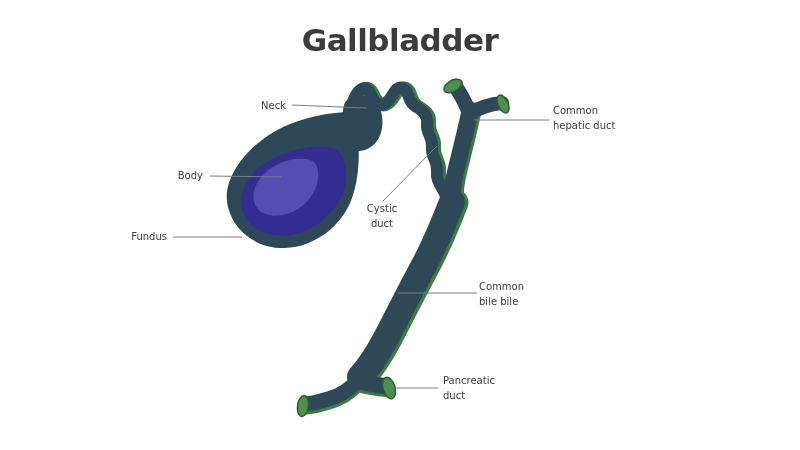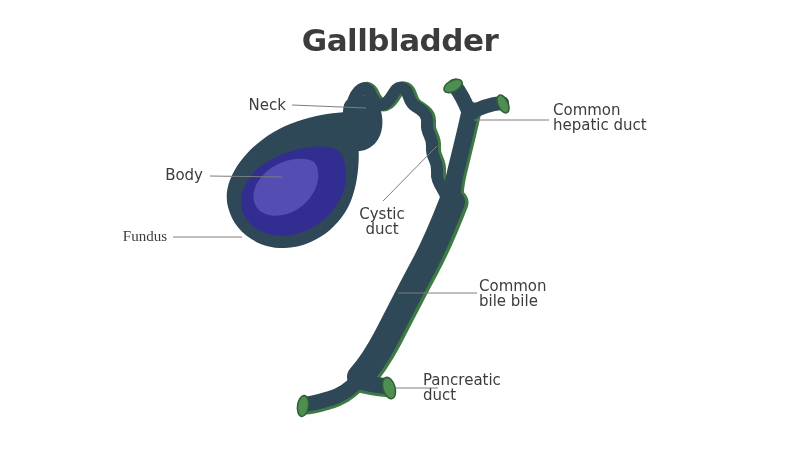--- a/index.html
+++ b/index.html
@@ -26,33 +26,33 @@
     right: 0;
     top: 22px;
     text-align: center;
     font-size: 31px;
     font-weight: bold;
     letter-spacing: -0.5px;
     color: var(--text, #3c3c3c);
   }
   .lbl {
     position: absolute;
-    font-size: 15px;
+    font-size: 10px;
     line-height: 15px;
     color: var(--text, #3c3c3c);
     white-space: nowrap;
   }
   .lbl span { display: block; }
   .lbl-neck     { right: 514px; top: 98px;  text-align: right; }
   .lbl-body     { right: 597px; top: 168px; text-align: center; }
-  .lbl-fundus   { right: 633px; top: 229px; text-align: right; font-family: Liberation Serif, serif; }
-  .lbl-cystic   { left: 332px;  top: 207px; width: 100px; text-align: center; white-space: normal; }
+  .lbl-fundus   { right: 633px; top: 229px; text-align: right; }
+  .lbl-cystic   { left: 332px;  top: 201px; width: 100px; text-align: center; white-space: normal; }
   .lbl-hepatic  { left: 553px;  top: 103px; }
   .lbl-bile     { left: 479px;  top: 279px; }
-  .lbl-pancreatic { left: 423px; top: 373px; }
+  .lbl-pancreatic { left: 443px; top: 373px; }
 
   .shape-duct  { fill: var(--duct, #2F4858); }
   .stroke-duct { stroke: var(--duct, #2F4858); fill: none; stroke-linecap: round; stroke-linejoin: round; }
   .stroke-edge { stroke: var(--edge-green, #3E7B43); fill: none; stroke-linecap: round; stroke-linejoin: round; }
   .fill-mid    { fill: var(--body-mid, #322E91); }
   .fill-inner  { fill: var(--body-inner, #544CAE); }
   .tip         { fill: var(--tip-green, #4E8E51); stroke: var(--tip-green-dark, #2F5E33); stroke-width: 1.5; }
   .leader      { stroke: var(--leader, #7D7D7D); stroke-width: 1; fill: none; }
 </style>
 </head>

